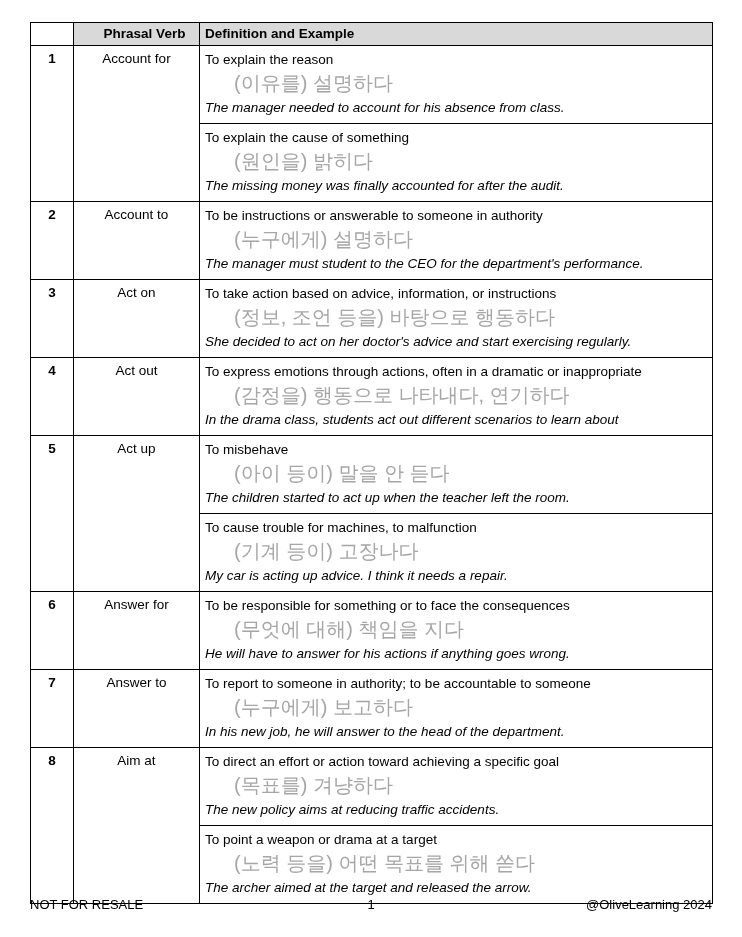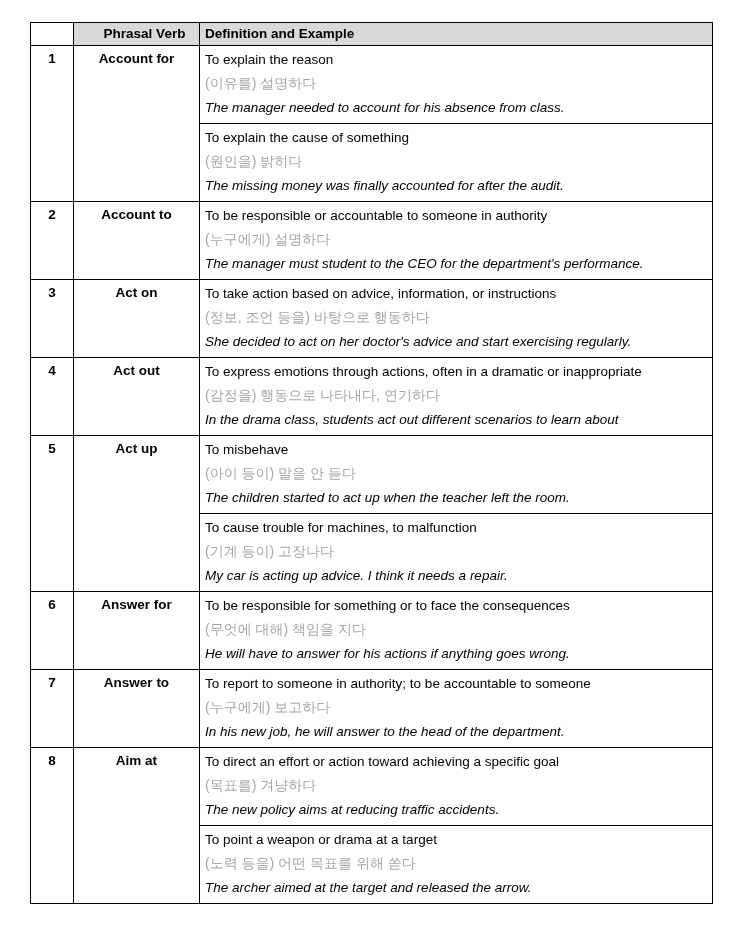--- a/index.html
+++ b/index.html
@@ -44,38 +44,39 @@
   th.verb-head   { background: #d9d9d9; text-align: center; }
   th.def-head    { background: #d9d9d9; text-align: left; padding-left: 5px; margin-top: 32px; }
   td.num-cell {
     text-align: center;
     font-weight: bold;
     font-size: 13.5px;
     padding-top: 5px;
   }
   td.verb-cell {
     text-align: center;
-    font-weight: bold;
+    font-weight: normal;
     font-size: 13.5px;
     padding-top: 5px;
   }
   td.block-cell {
     height: 75px;
     padding: 3px 8px 3px 5px;
   }
   .def {
     font-weight: normal;
     font-size: 13.5px;
     color: #000000;
     line-height: 22px;
   }
   .kr {
-    font-size: 14px;
+    font-size: 20px;
     color: #a6a6a6;
     line-height: 25px;
+    margin-left: 29px;
   }
   .ex {
     font-style: italic;
     font-size: 13.5px;
     color: #000000;
     line-height: 24px;
   }
   .footer {
     position: absolute;
     top: 897px;
@@ -122,21 +123,21 @@
             <td class="block-cell">
               <div class="def">To explain the cause of something</div>
               <div class="kr">(원인을) 밝히다</div>
               <div class="ex">The missing money was finally accounted for after the audit.</div>
             </td>
           </tr>
           <tr>
             <td class="num-cell" rowspan="1">2</td>
             <td class="verb-cell" rowspan="1">Account to</td>
             <td class="block-cell">
-              <div class="def">To be responsible or accountable to someone in authority</div>
+              <div class="def">To be instructions or answerable to someone in authority</div>
               <div class="kr">(누구에게)  설명하다</div>
               <div class="ex">The manager must student to the CEO for the department's performance.</div>
             </td>
           </tr>
           <tr>
             <td class="num-cell" rowspan="1">3</td>
             <td class="verb-cell" rowspan="1">Act on</td>
             <td class="block-cell">
               <div class="def">To take action based on advice, information, or instructions</div>
               <div class="kr">(정보, 조언 등을) 바탕으로 행동하다</div>
@@ -199,14 +200,19 @@
             <td class="block-cell">
               <div class="def">To point a weapon or drama at a target</div>
               <div class="kr">(노력 등을) 어떤 목표를 위해 쏟다</div>
               <div class="ex">The archer aimed at the target and released the arrow.</div>
             </td>
           </tr>
         </tbody>
     </table>
   </div>
 
+  <div class="footer">
+    <span class="f-left">NOT FOR RESALE</span>
+    <span class="f-center">1</span>
+    <span class="f-right">@OliveLearning 2024</span>
+  </div>
 
 </div>
 
 </body></html>

